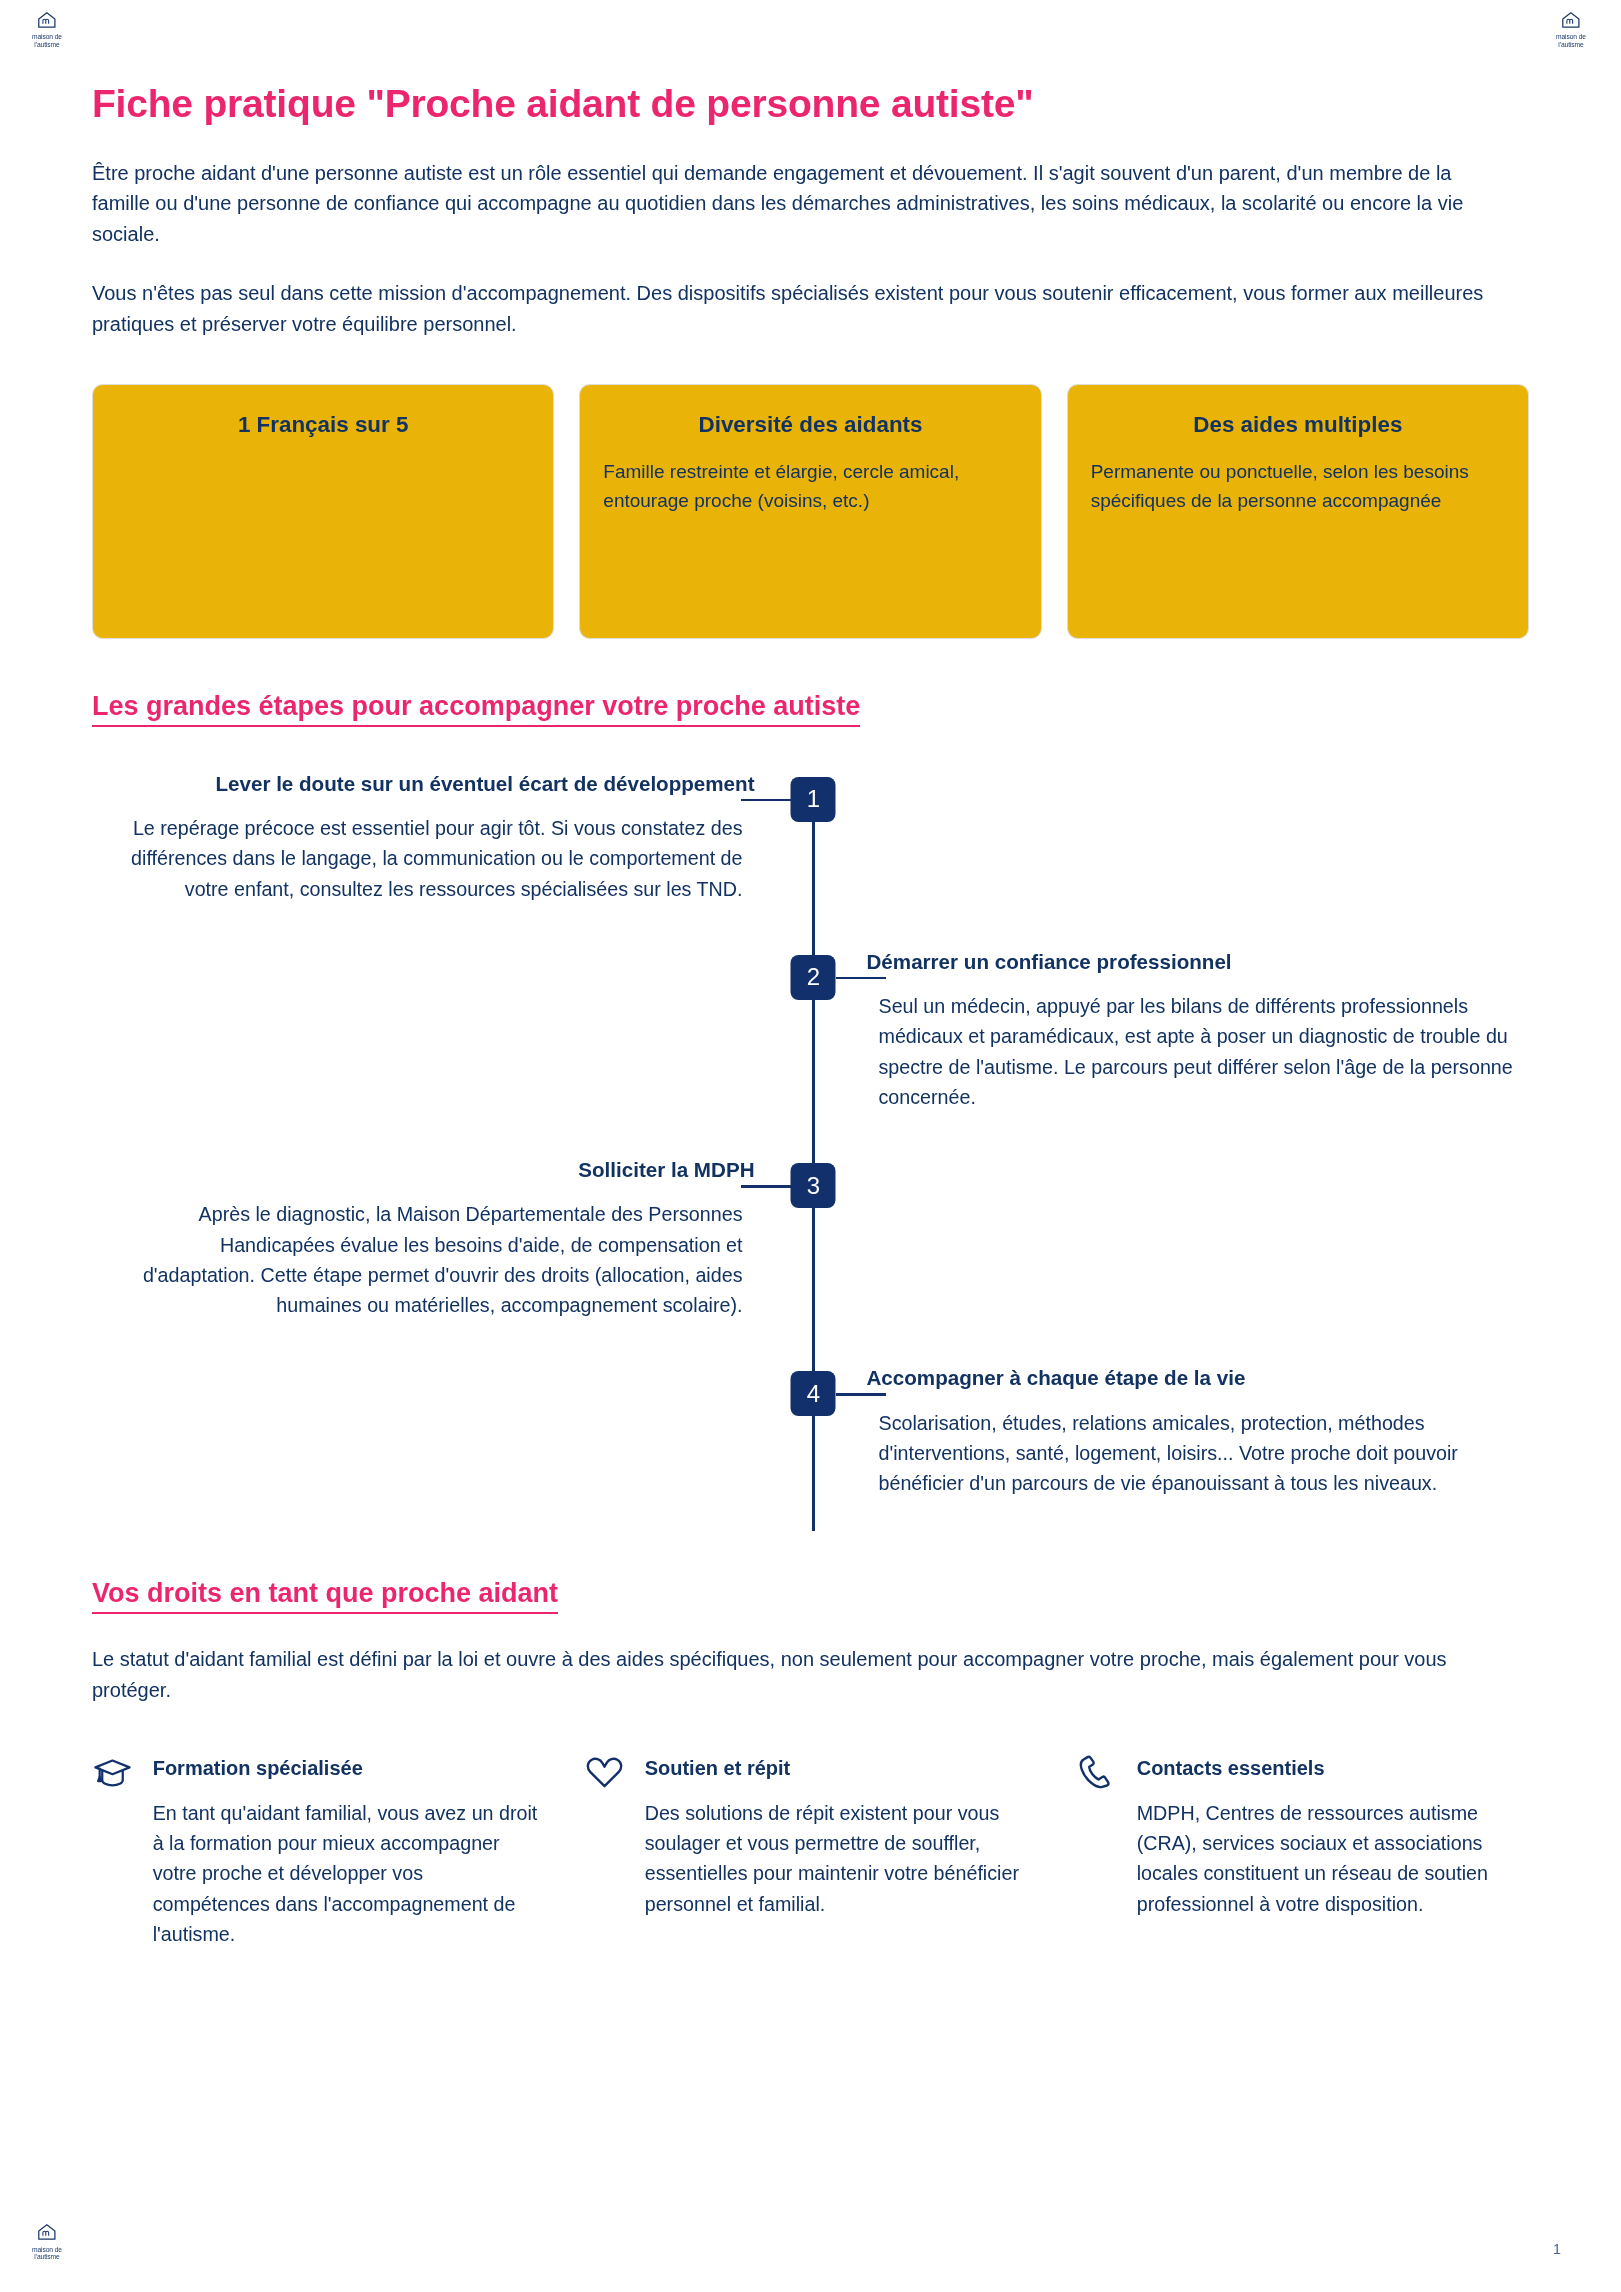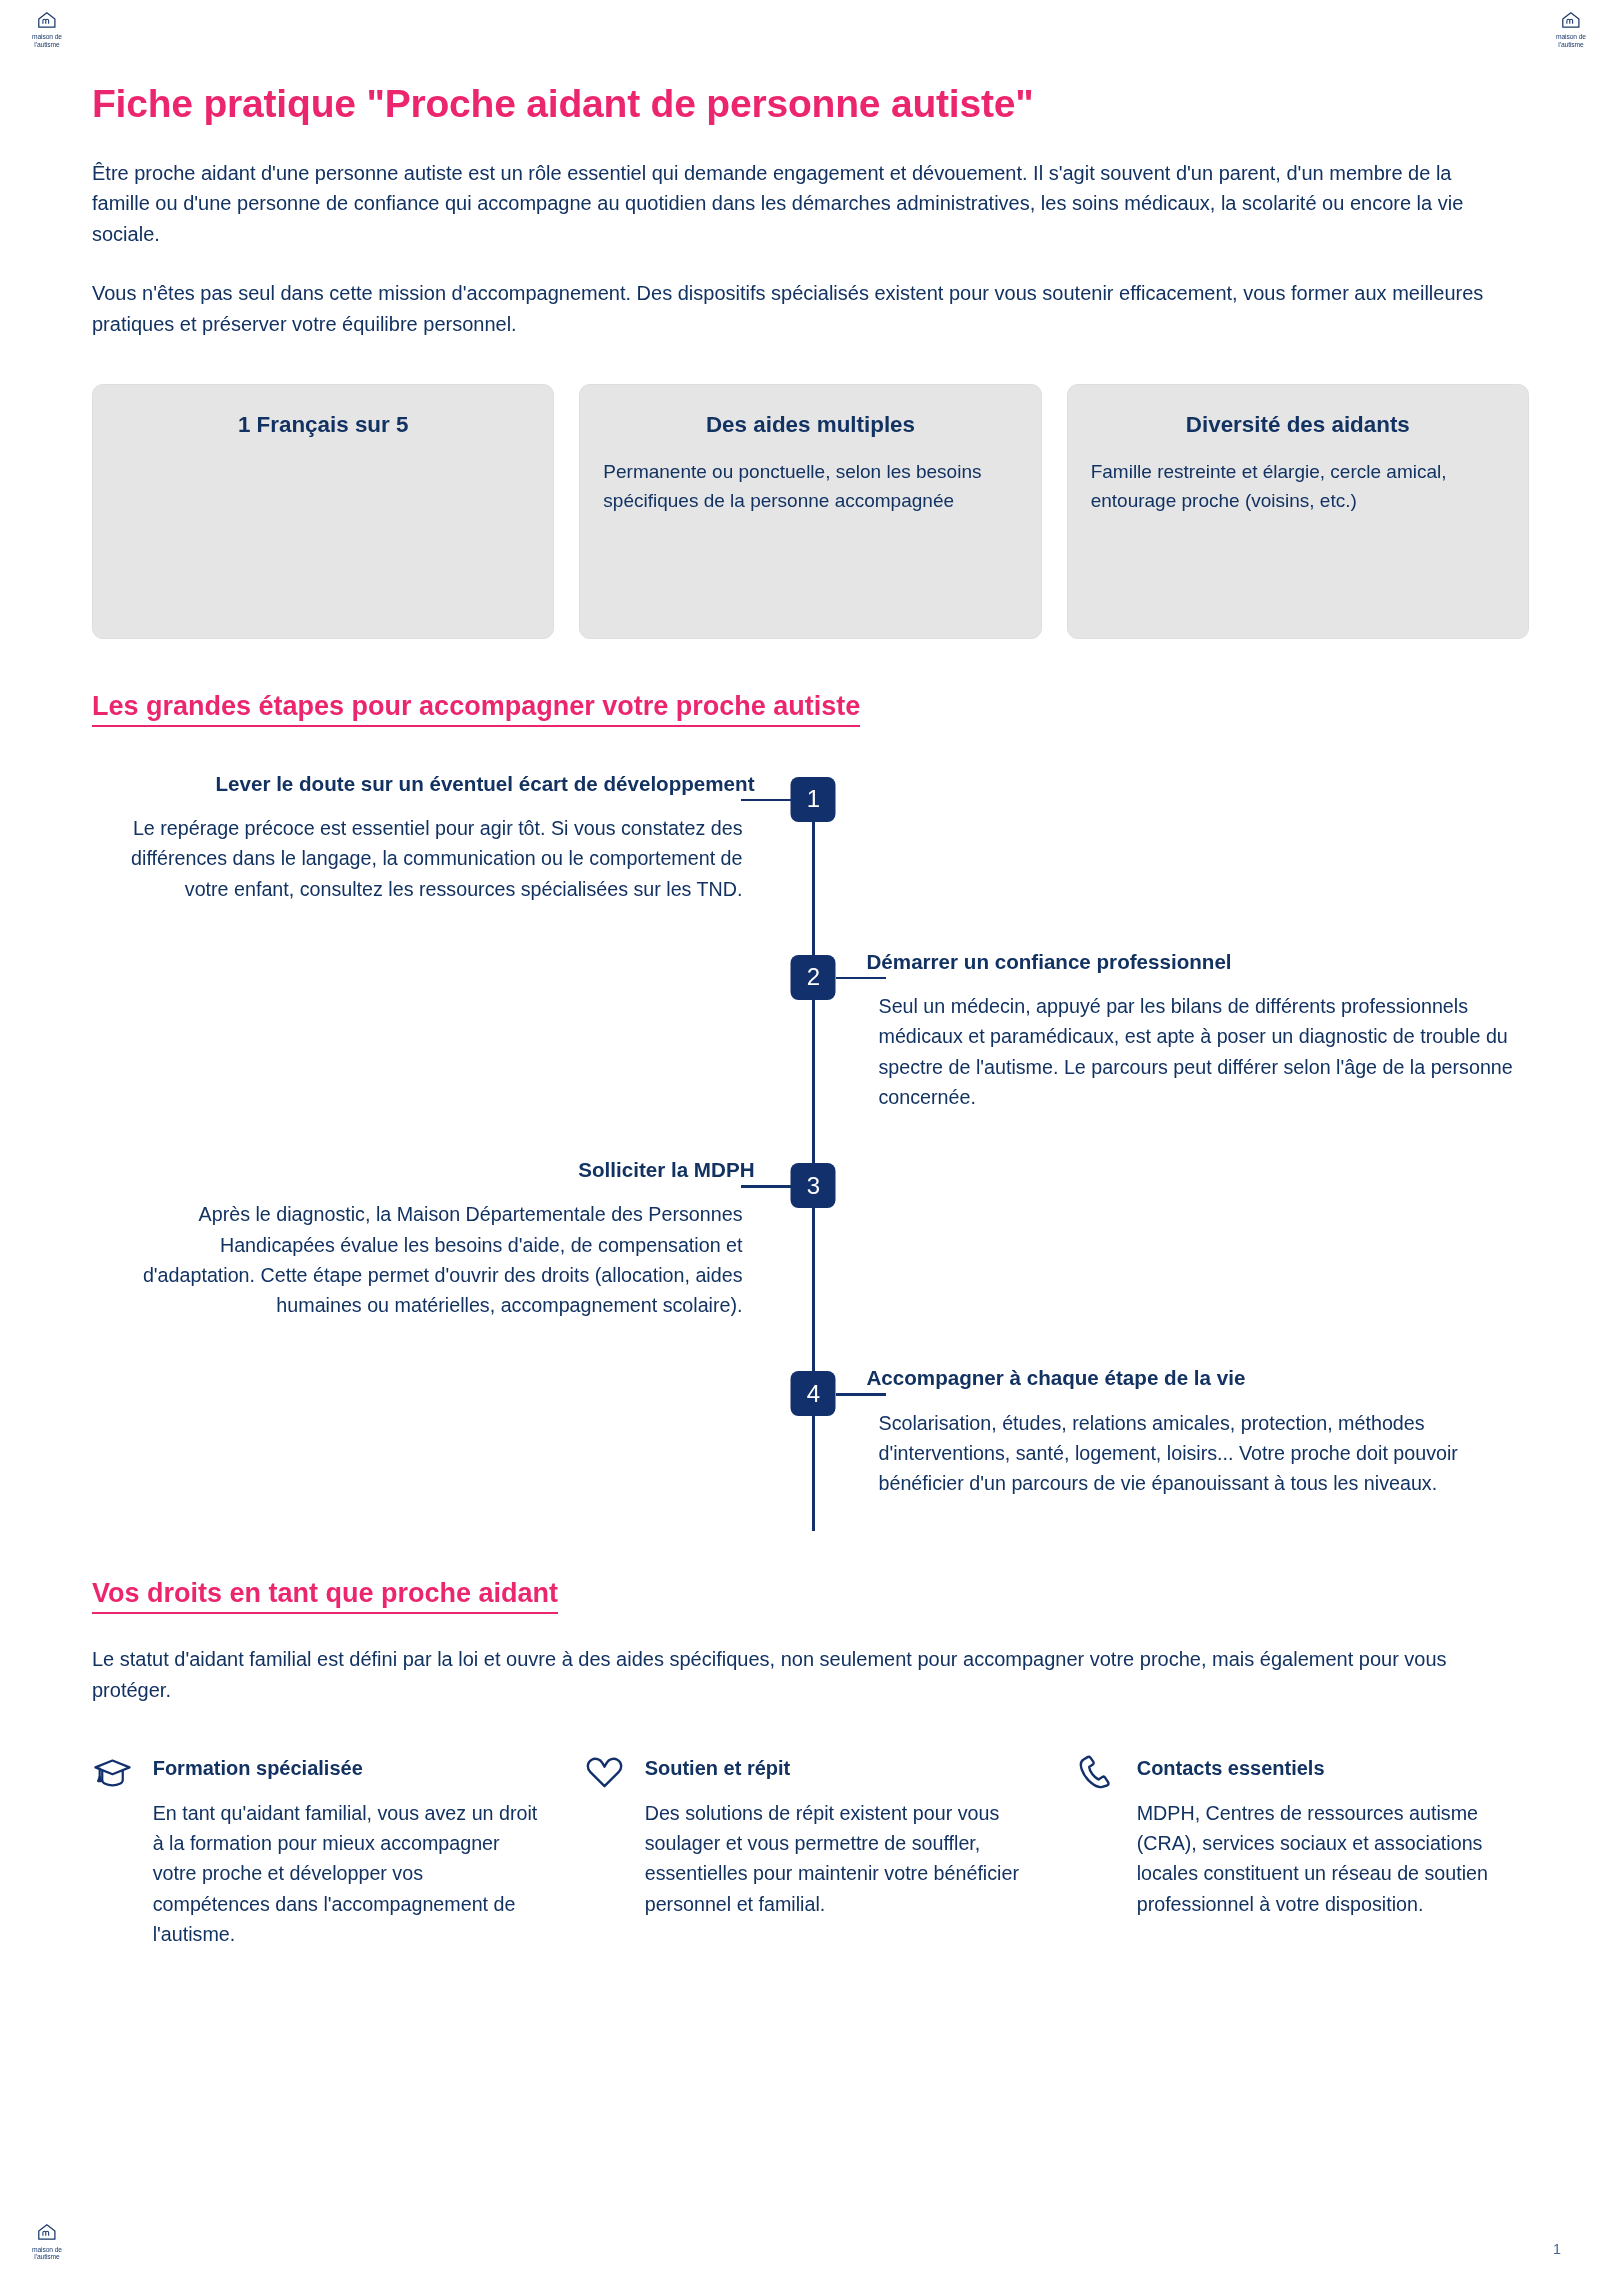--- a/index.html
+++ b/index.html
@@ -72,21 +72,21 @@
   }
 
   
   .stat-cards {
     display: flex;
     gap: 25px;
     margin-top: 45px;
   }
   .stat-card {
     flex: 1 1 0;
-    background: #e5e5e5;
+    background: #eab308;
     border: 0.9px solid #dedede;
     border-radius: 10.7px;
     padding: 27px 23px 30px 23px;
     box-sizing: border-box;
     min-height: 255px;
   }
   .stat-card h3 {
     margin: 0 0 19.7px 0;
     font-size: 22.4px;
     font-weight: bold;
@@ -259,26 +259,26 @@
 
     <p class="intro">Être proche aidant d'une personne autiste est un rôle essentiel qui demande engagement et dévouement. Il s'agit souvent d'un parent, d'un membre de la famille ou d'une personne de confiance qui accompagne au quotidien dans les démarches administratives, les soins médicaux, la scolarité ou encore la vie sociale.</p>
     <p class="intro">Vous n'êtes pas seul dans cette mission d'accompagnement. Des dispositifs spécialisés existent pour vous soutenir efficacement, vous former aux meilleures pratiques et préserver votre équilibre personnel.</p>
 
     
     <div class="stat-cards">
       <div class="stat-card">
         <h3>1 Français sur 5</h3>
       </div>
       <div class="stat-card">
+        <h3>Diversité des aidants</h3>
+        <p>Famille restreinte et élargie, cercle amical, entourage proche (voisins, etc.)</p>
+      </div>
+      <div class="stat-card">
         <h3>Des aides multiples</h3>
         <p>Permanente ou ponctuelle, selon les besoins spécifiques de la personne accompagnée</p>
-      </div>
-      <div class="stat-card">
-        <h3>Diversité des aidants</h3>
-        <p>Famille restreinte et élargie, cercle amical, entourage proche (voisins, etc.)</p>
       </div>
     </div>
 
     
     <h2 class="section-title">Les grandes étapes pour accompagner votre proche autiste</h2>
 
     <div class="timeline">
       <div class="timeline-spine"></div>
 
       <div class="tl-row" style="padding-bottom:32px;justify-content:center;">

